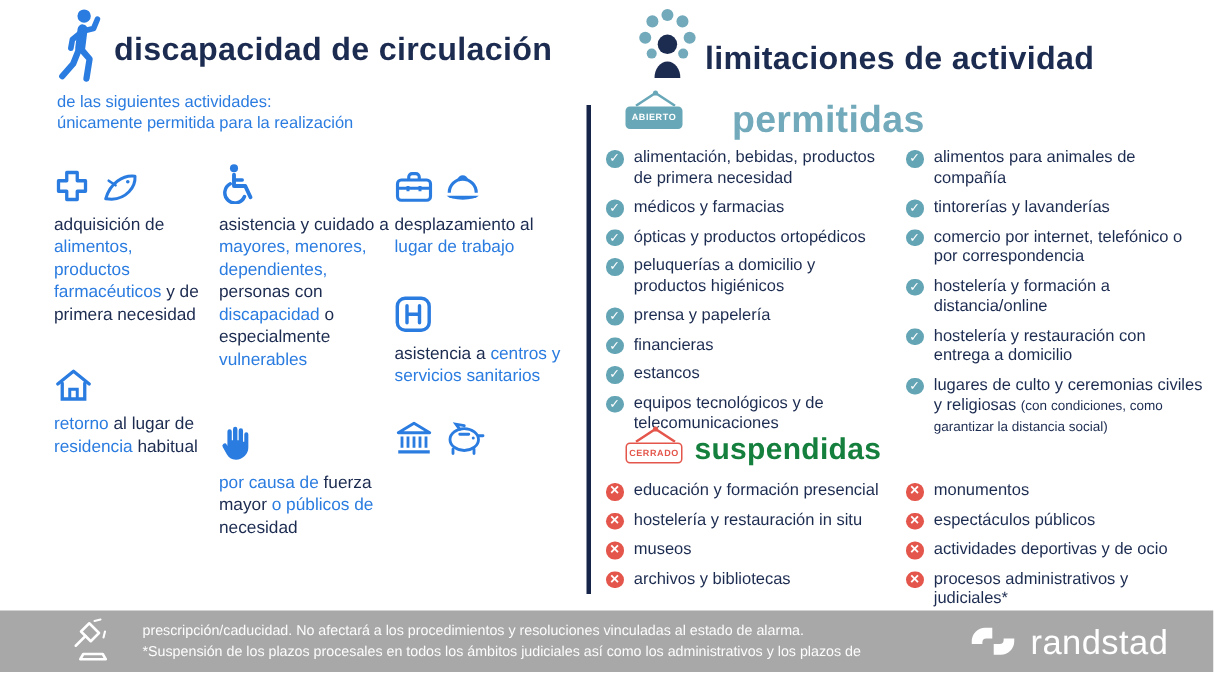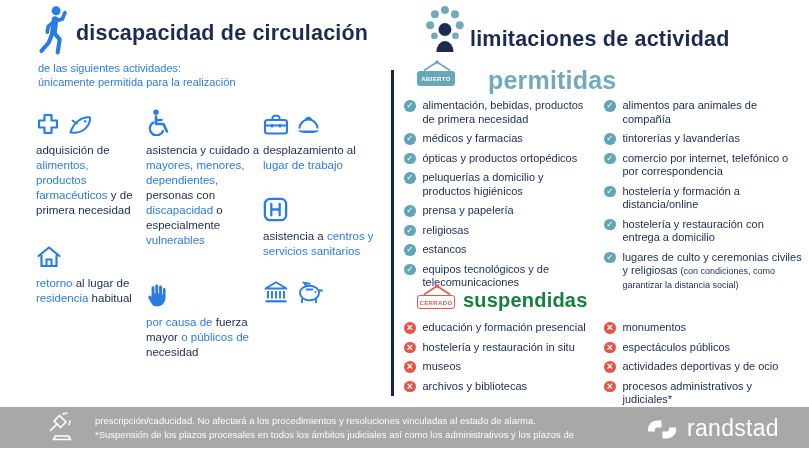--- a/index.html
+++ b/index.html
@@ -43,21 +43,21 @@
     color:#ffffff; text-align:center; margin-top:1px;
   }
   .badge.check { background:#64a5b5; font-size:8.5px; line-height:11.5px; }
   .badge.cross { background:#e4564b; font-size:10.5px; line-height:11px; font-weight:bold; }
   .plist .it { font-size:11px; line-height:13.5px; color:#1c2b50; }
   .plist .small { font-size:9px; line-height:11px; }
 
   
   .footer { position:absolute; left:0; top:407px; width:809px; height:41px; background:#a8a8a8; }
   .footer-note { position:absolute; left:95px; top:7px; width:480px; font-size:9.5px; line-height:13.5px; color:#fdfdfd; }
-  .brand { position:absolute; left:645px; top:8px; display:flex; align-items:flex-end; gap:8px; }
+  .brand { position:absolute; left:645px; top:8px; display:flex; align-items:flex-start; gap:8px; }
   .brand-text { color:#ffffff; font-size:23px; letter-spacing:.3px; }
 
   svg { display:block; }
 </style>
 </head>
 <body>
 
 <section>
 
   <span class="abs" style="left:36px; top:5px;">
@@ -234,21 +234,21 @@
     <li>
         <span class="badge check">✓</span>
         <span class="it">peluquerías a domicilio y productos higiénicos</span>
       </li>
     <li>
         <span class="badge check">✓</span>
         <span class="it">prensa y papelería</span>
       </li>
     <li>
         <span class="badge check">✓</span>
-        <span class="it">religiosas</span>
+        <span class="it">financieras</span>
       </li>
     <li>
         <span class="badge check">✓</span>
         <span class="it">estancos</span>
       </li>
     <li>
         <span class="badge check">✓</span>
         <span class="it">equipos tecnológicos y de telecomunicaciones</span>
       </li>
   </ul>

